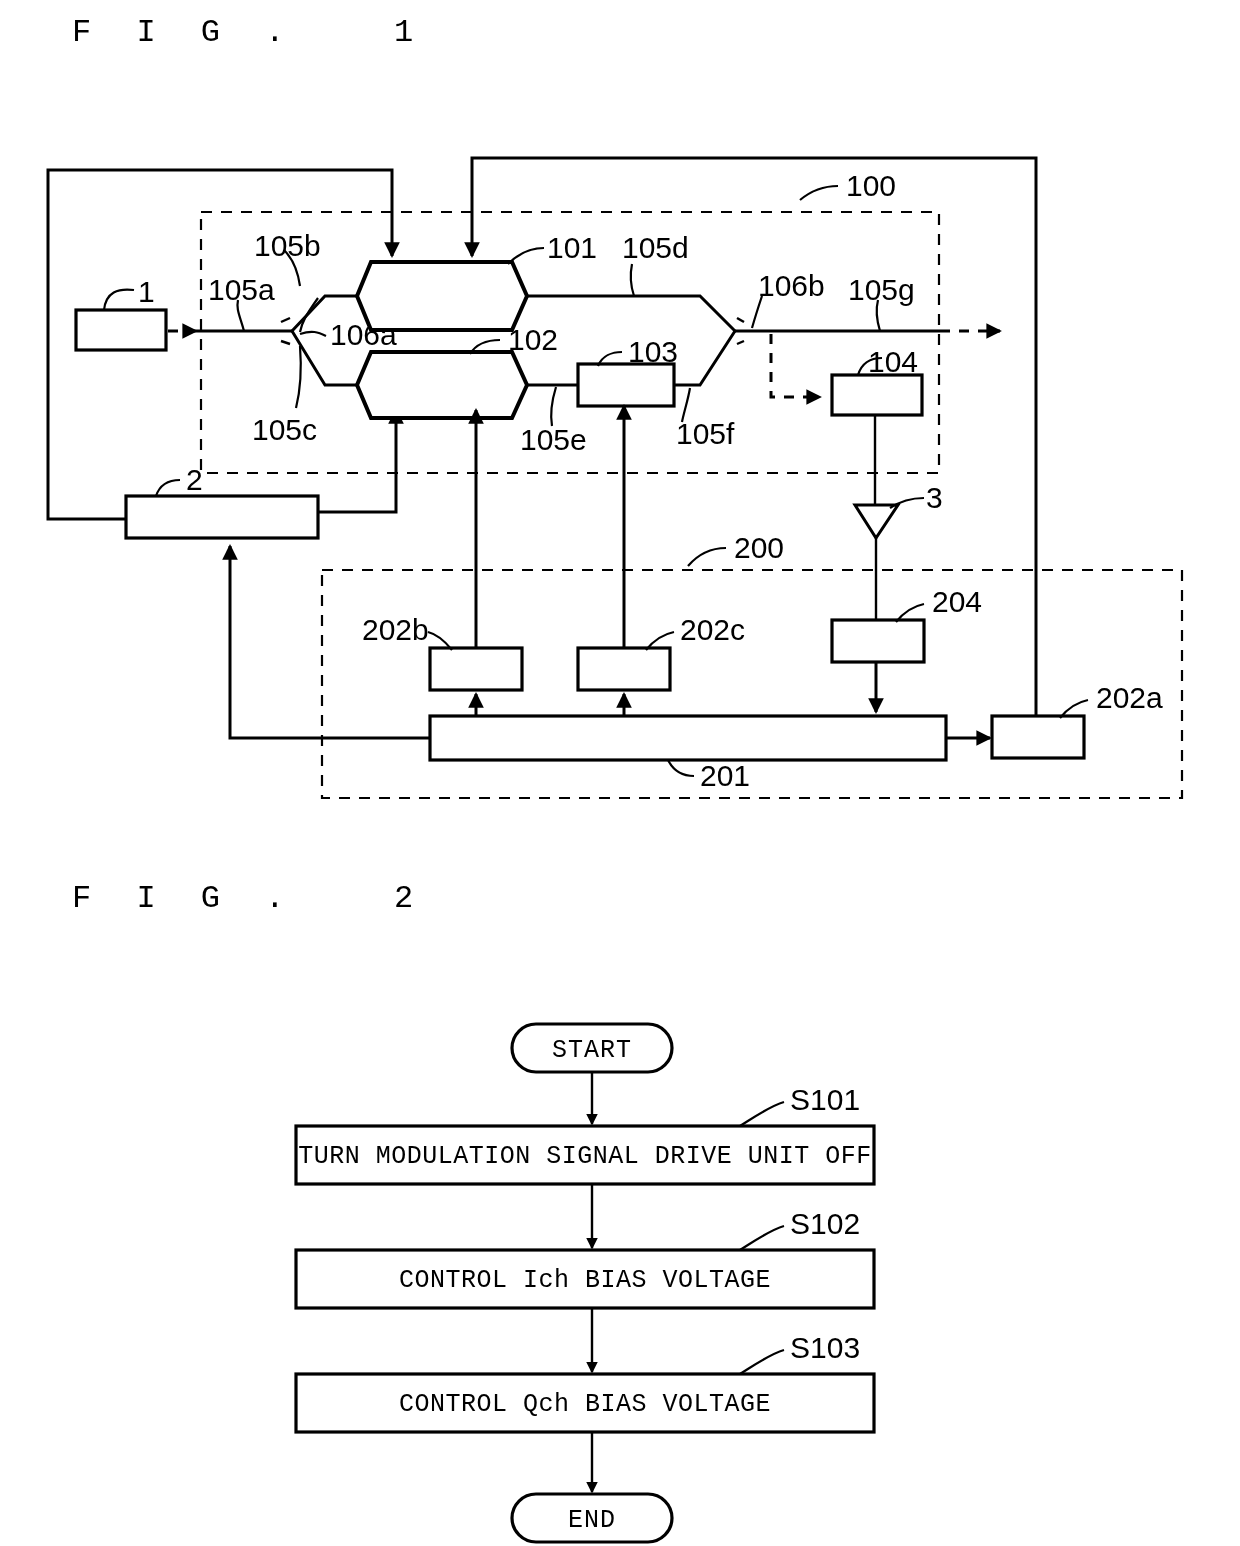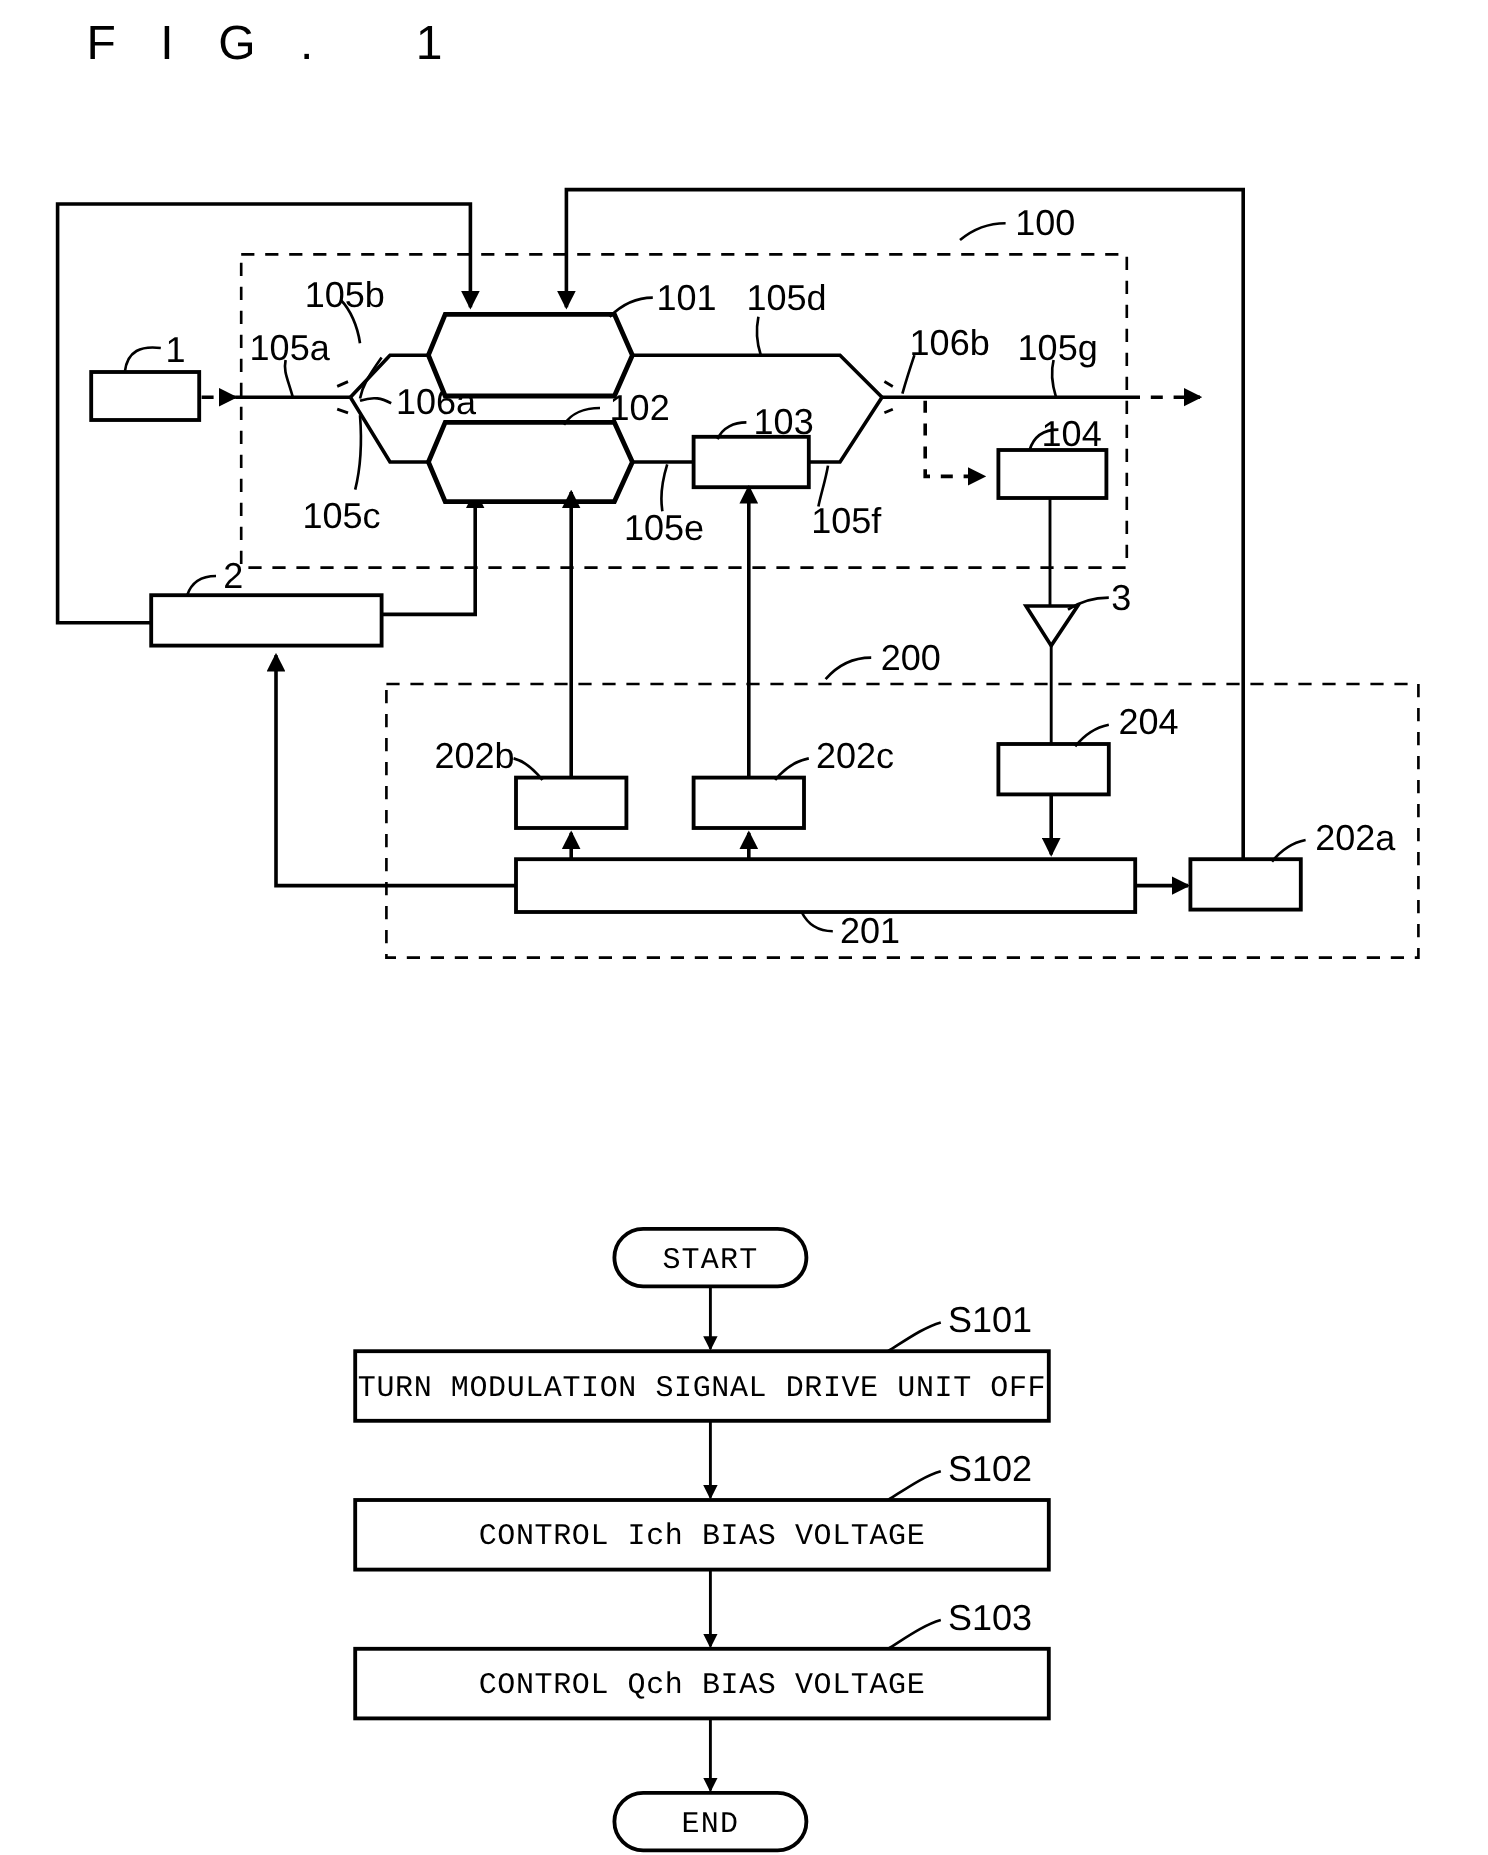--- a/index.html
+++ b/index.html
@@ -17,22 +17,22 @@
     overflow: hidden;
   }
   .page {
     position: absolute;
     left: 0; top: 0;
     width: 1240px;
     height: 1546px;
   }
   .fig-title {
     position: absolute;
-    font-family: Liberation Sans, sans-serif;
-    font-size: 40px;
+    font-family: Liberation Mono, monospace;
+    font-size: 32px;
     font-weight: 400;
     letter-spacing: 13px;
     color: #000;
     white-space: pre;
   }
   #fig1-title { left: 72px; top: 14px; }
   #fig2-title { left: 72px; top: 880px; }
 
   svg.figure {
     position: absolute;
@@ -228,20 +228,21 @@
     <path class="solid" d="M624,716 L624,694" marker-end="url(#ah)"></path>
 
     <path class="solid" d="M430,738 L230,738 L230,546" marker-end="url(#ah)"></path>
 
     <path class="solid" d="M946,738 L990,738" marker-end="url(#ah)"></path>
     <rect class="box" x="992" y="716" width="92" height="42"></rect>
     <path class="leader" d="M1060,718 C1068,708 1078,702 1088,700"></path>
     <text class="ref-label" x="1096" y="708">202a</text>
   </svg>
 
+  <div class="fig-title" id="fig2-title">F I G .   2</div>
 
   <svg class="figure" id="fig2-svg" width="1240" height="590" style="top:1000px;" viewBox="0 0 1240 590">
 
     <defs>
       <marker id="ah2" viewBox="0 0 12 12" refX="10.5" refY="6" markerWidth="5" markerHeight="5" orient="auto-start-reverse">
         <path d="M0,0 L12,6 L0,12 z" class="arrowhead"></path>
       </marker>
     </defs>
 
     <rect class="box" x="512" y="24" width="160" height="48" rx="24" ry="24"></rect>

